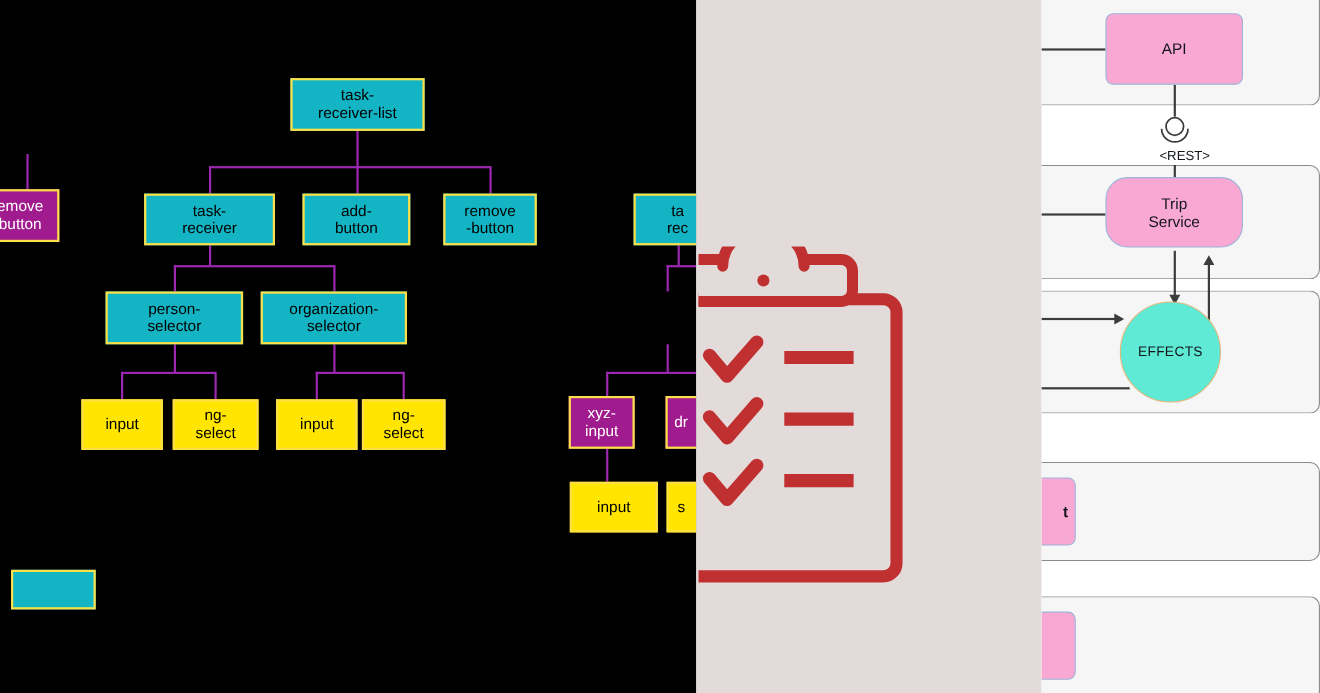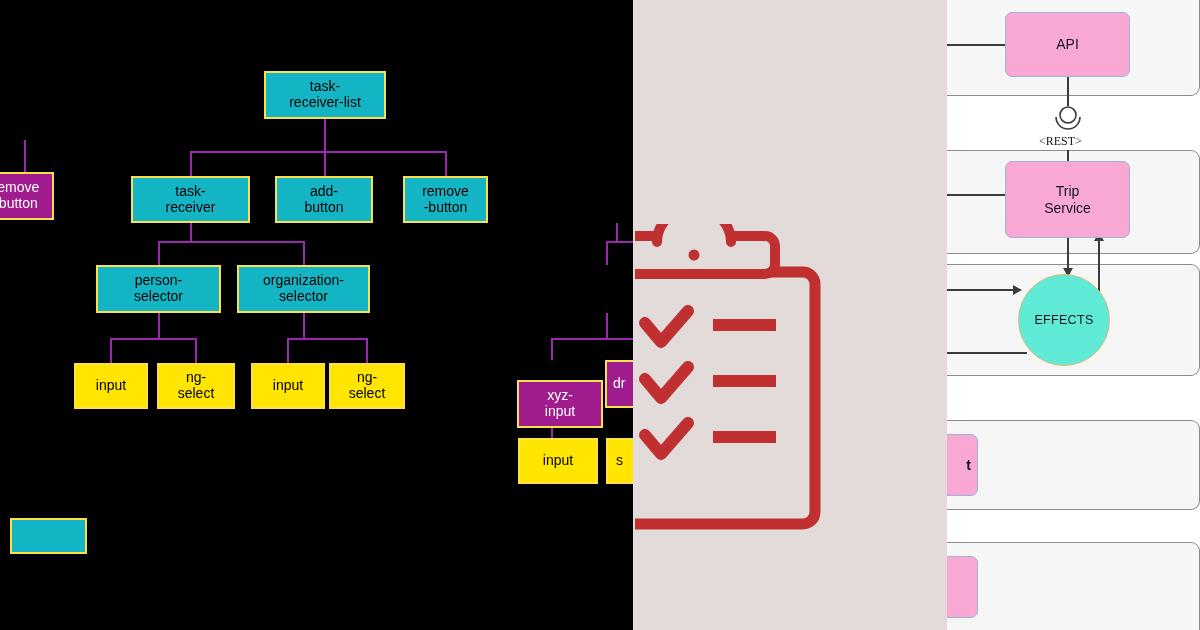--- a/index.html
+++ b/index.html
@@ -160,39 +160,41 @@
 
     <div class="node cyan" style="left:131px; top:176px; width:119px; height:47px;">task-
 receiver</div>
 
     <div class="node cyan" style="left:275px; top:176px; width:98px; height:47px;">add-
 button</div>
 
     <div class="node cyan" style="left:403px; top:176px; width:85px; height:47px;">remove
 -button</div>
 
+    <div class="node cyan" style="left:576px; top:176px; width:80px; height:47px;">ta
+rec</div>
 
     <div class="node cyan" style="left:96px; top:265px; width:125px; height:48px;">person-
 selector</div>
 
     <div class="node cyan" style="left:237px; top:265px; width:133px; height:48px;">organization-
 selector</div>
 
 
     <div class="node yellow" style="left:74px; top:363px; width:74px; height:46px;">input</div>
 
     <div class="node yellow" style="left:157px; top:363px; width:78px; height:46px;">ng-
 select</div>
 
     <div class="node yellow" style="left:251px; top:363px; width:74px; height:46px;">input</div>
 
     <div class="node yellow" style="left:329px; top:363px; width:76px; height:46px;">ng-
 select</div>
 
-    <div class="node magenta" style="left:517px; top:360px; width:86px; height:48px;margin-top:20px;">xyz-
+    <div class="node magenta" style="left:517px; top:360px; width:60px; height:48px;">xyz-
 input</div>
 
     <div class="node magenta" style="left:605px; top:360px; width:50px; height:48px; justify-content:flex-start; padding-left:6px;text-align:center;">dr</div>
 
     <div class="node yellow" style="left:518px; top:438px; width:80px; height:46px;">input</div>
 
     <div class="node yellow" style="left:606px; top:438px; width:48px; height:46px; justify-content:flex-start; padding-left:8px;">s</div>
 
     <div class="node cyan" style="left:10px; top:518px; width:77px; height:36px;"></div>
   </div>
@@ -228,36 +230,36 @@
     <div class="lane" style="top:542px; width:261px; height:96px;"></div>
 
     <div class="aline h" style="left:-6px; top:44px; width:64px;"></div>
     <div class="aline h" style="left:-6px; top:194px; width:64px;"></div>
 
     <div class="aline v" style="left:120px; top:77px; height:29px;"></div>
     <svg class="rest-icon" width="36" height="34" style="position:absolute; left:103px; top:104px;">
       <circle cx="18" cy="11" r="8" fill="#ffffff" stroke="#3C3C3C" stroke-width="1.6"></circle>
       <path d="M 6 13 A 12 12 0 0 0 30 13" fill="none" stroke="#3C3C3C" stroke-width="1.6"></path>
     </svg>
-    <div class="rest-label" style="left:92px; top:134px;font-family:Liberation Serif, serif;">&lt;REST&gt;</div>
+    <div class="rest-label" style="left:107px; top:134px;">&lt;REST&gt;</div>
     <div class="aline v" style="left:120px; top:150px; height:11px;"></div>
 
     <div class="aline v" style="left:120px; top:228px; height:44px;"></div>
     <div class="arrowhead down" style="left:116px; top:268px;"></div>
 
     <div class="aline v" style="left:151px; top:240px; height:72px;"></div>
     <div class="arrowhead up" style="left:147px; top:232px;"></div>
 
     <div class="aline h" style="left:-6px; top:289px; width:76px;"></div>
     <div class="arrowhead right" style="left:66px; top:285px;"></div>
     <div class="aline h" style="left:-6px; top:352px; width:86px;"></div>
 
     <div class="archbox" style="left:58px; top:12px; width:125px; height:65px;">API</div>
 
-    <div class="archbox" style="left:58px; top:161px; width:125px; height:77px;">Trip
+    <div class="archbox" style="left:58px; top:161px; width:125px; height:64px;border-radius:20px;">Trip
 Service</div>
 
     <div class="archcircle" style="left:71px; top:274px; width:92px; height:92px;">EFFECTS</div>
 
     <div class="archbox" style="left:-36px; top:434px; width:67px; height:62px; justify-content:flex-end; padding-right:6px; font-weight:bold;">t</div>
 
     <div class="archbox" style="left:-36px; top:556px; width:67px; height:62px;"></div>
   </div>
 
 </div>

